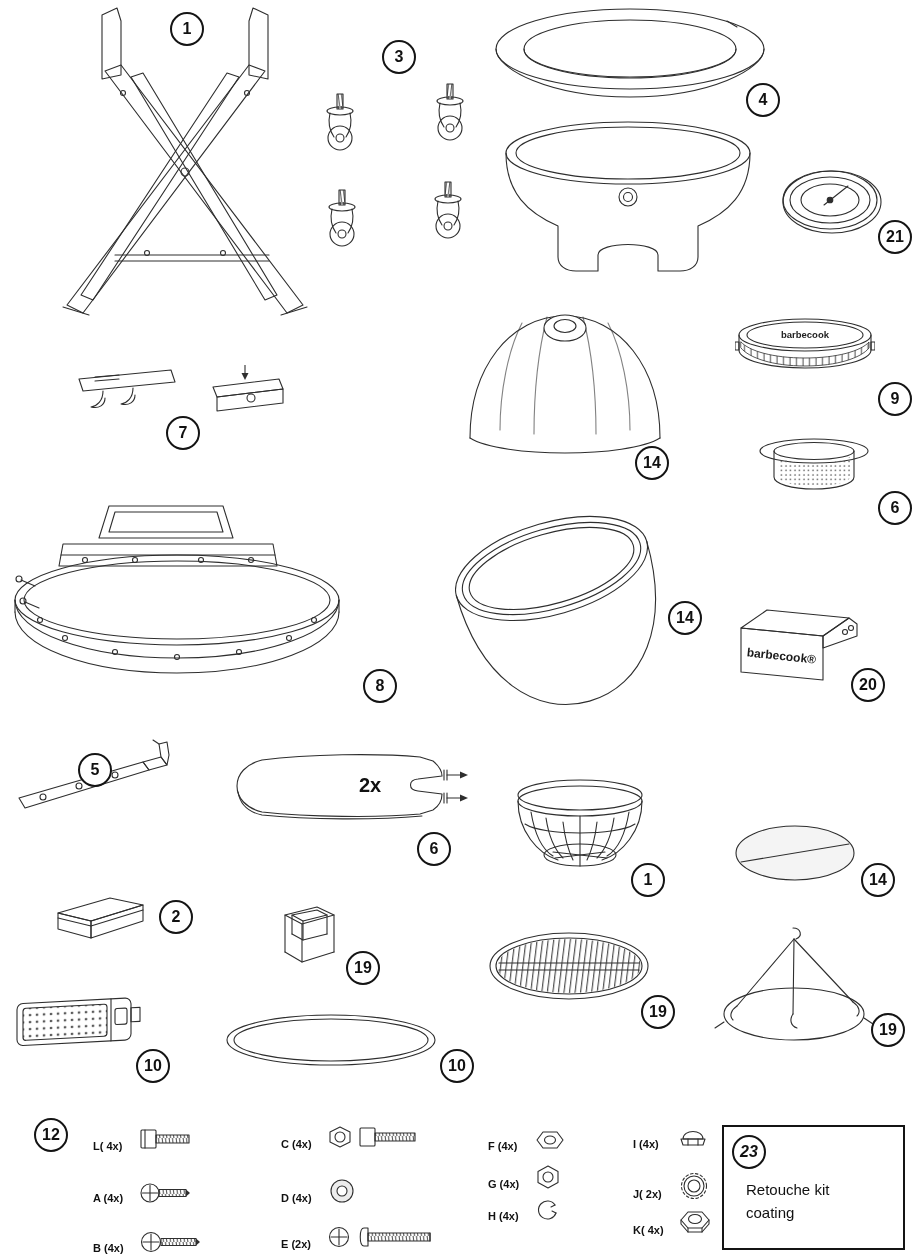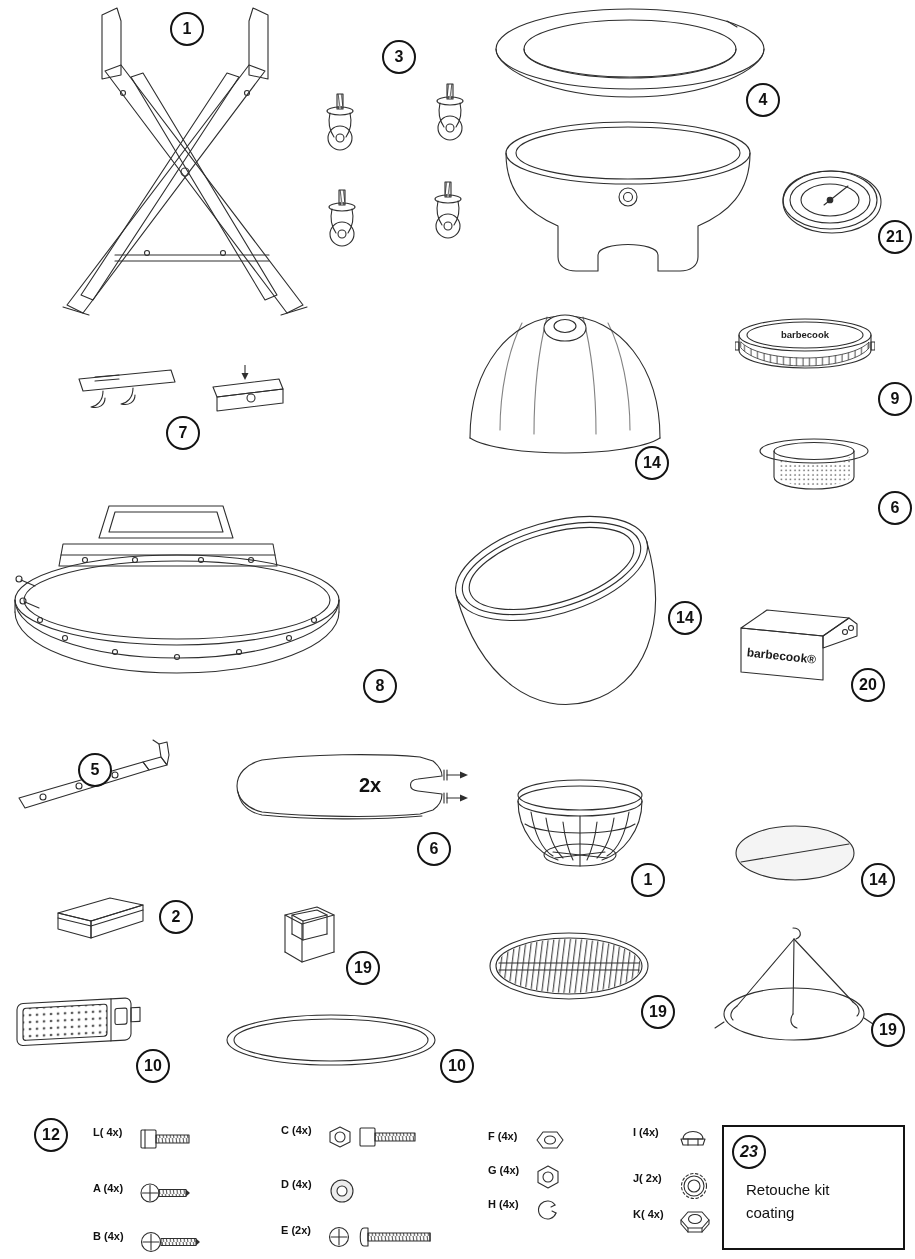--- a/index.html
+++ b/index.html
@@ -1,20 +1,20 @@
 <!DOCTYPE html>
 <html><head>
 <meta charset="utf-8">
 <style>
   html,body{margin:0;padding:0;background:#ffffff;font-family:"Liberation Sans",sans-serif;}
   .canvas{position:relative;width:915px;height:1259px;background:#ffffff;overflow:hidden;}
   .part{position:absolute;}
   .part svg{width:100%;height:100%;display:block;stroke:#2e2e2e;fill:none;stroke-width:1.1;stroke-linecap:round;stroke-linejoin:round;}
   .badge{position:absolute;width:34px;height:34px;box-sizing:border-box;border:2px solid #141414;border-radius:50%;background:#fff;display:flex;align-items:center;justify-content:center;font-weight:bold;font-size:16px;color:#111;z-index:5;}
-  .hw-row{position:absolute;display:flex;align-items:flex-start;gap:9px;}
+  .hw-row{position:absolute;display:flex;align-items:flex-end;gap:9px;}
   .hw-label{font-size:11px;font-weight:bold;color:#111;min-width:38px;white-space:nowrap;}
   .hw-shape svg{display:block;stroke:#2e2e2e;fill:none;stroke-width:1.1;stroke-linecap:round;stroke-linejoin:round;}
   .retouche-box{position:absolute;box-sizing:border-box;border:2px solid #141414;background:#fff;}
   .retouche-badge{position:absolute;left:8px;top:8px;font-style:italic;}
   .retouche-text{position:absolute;left:22px;top:52px;font-size:15px;color:#111;line-height:1.5;}
 </style>
 </head>
 <body>
 
 <div class="canvas">

